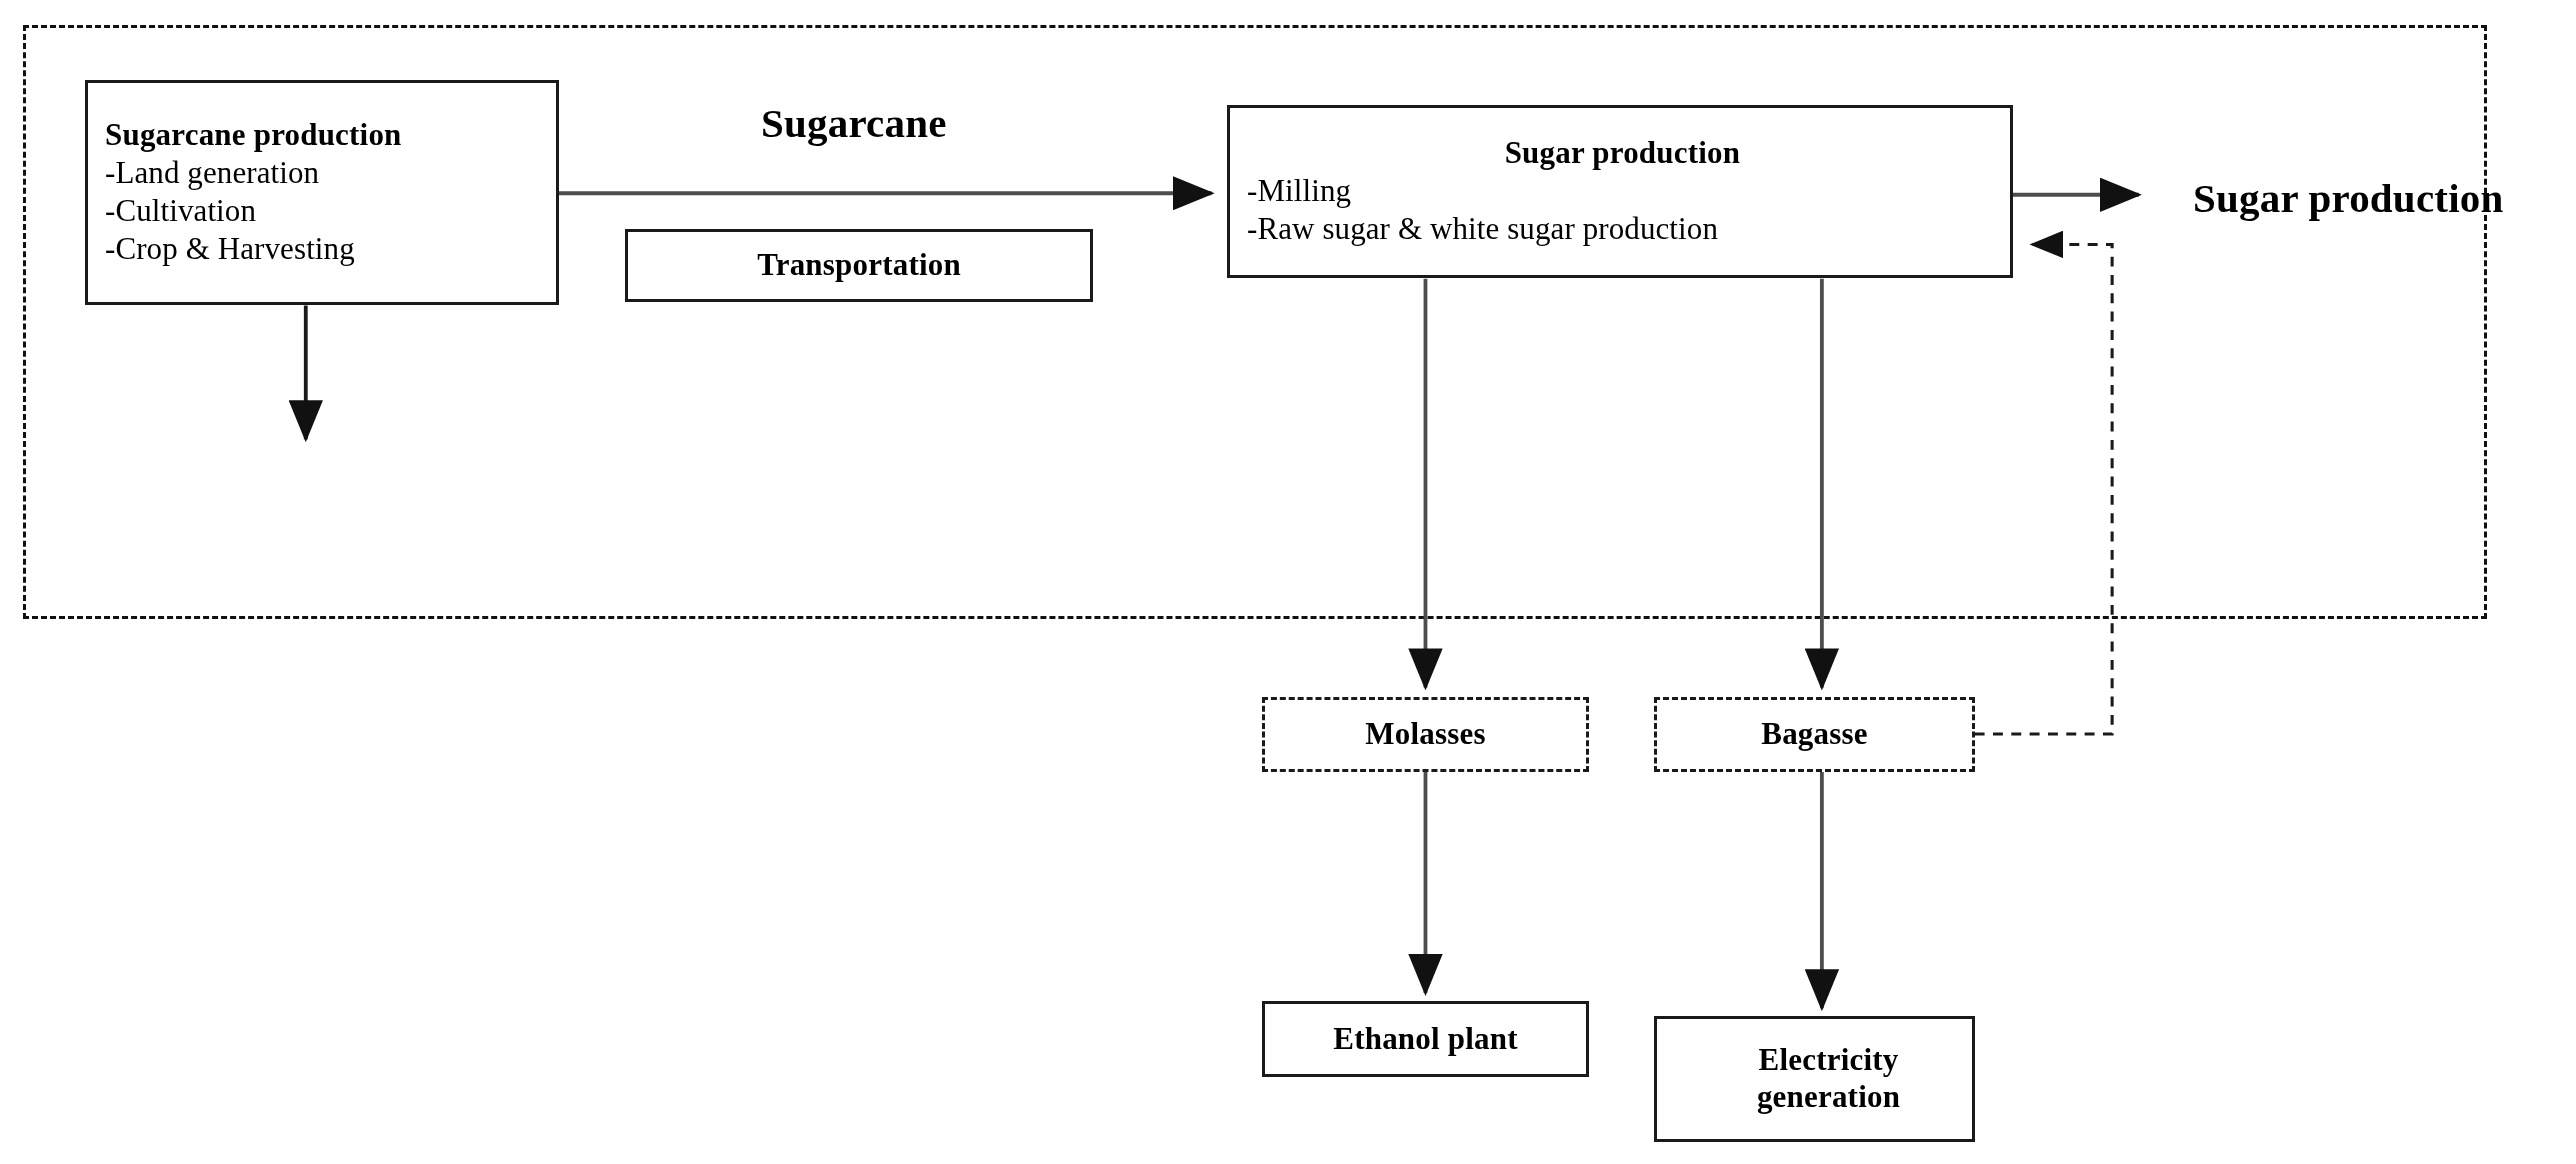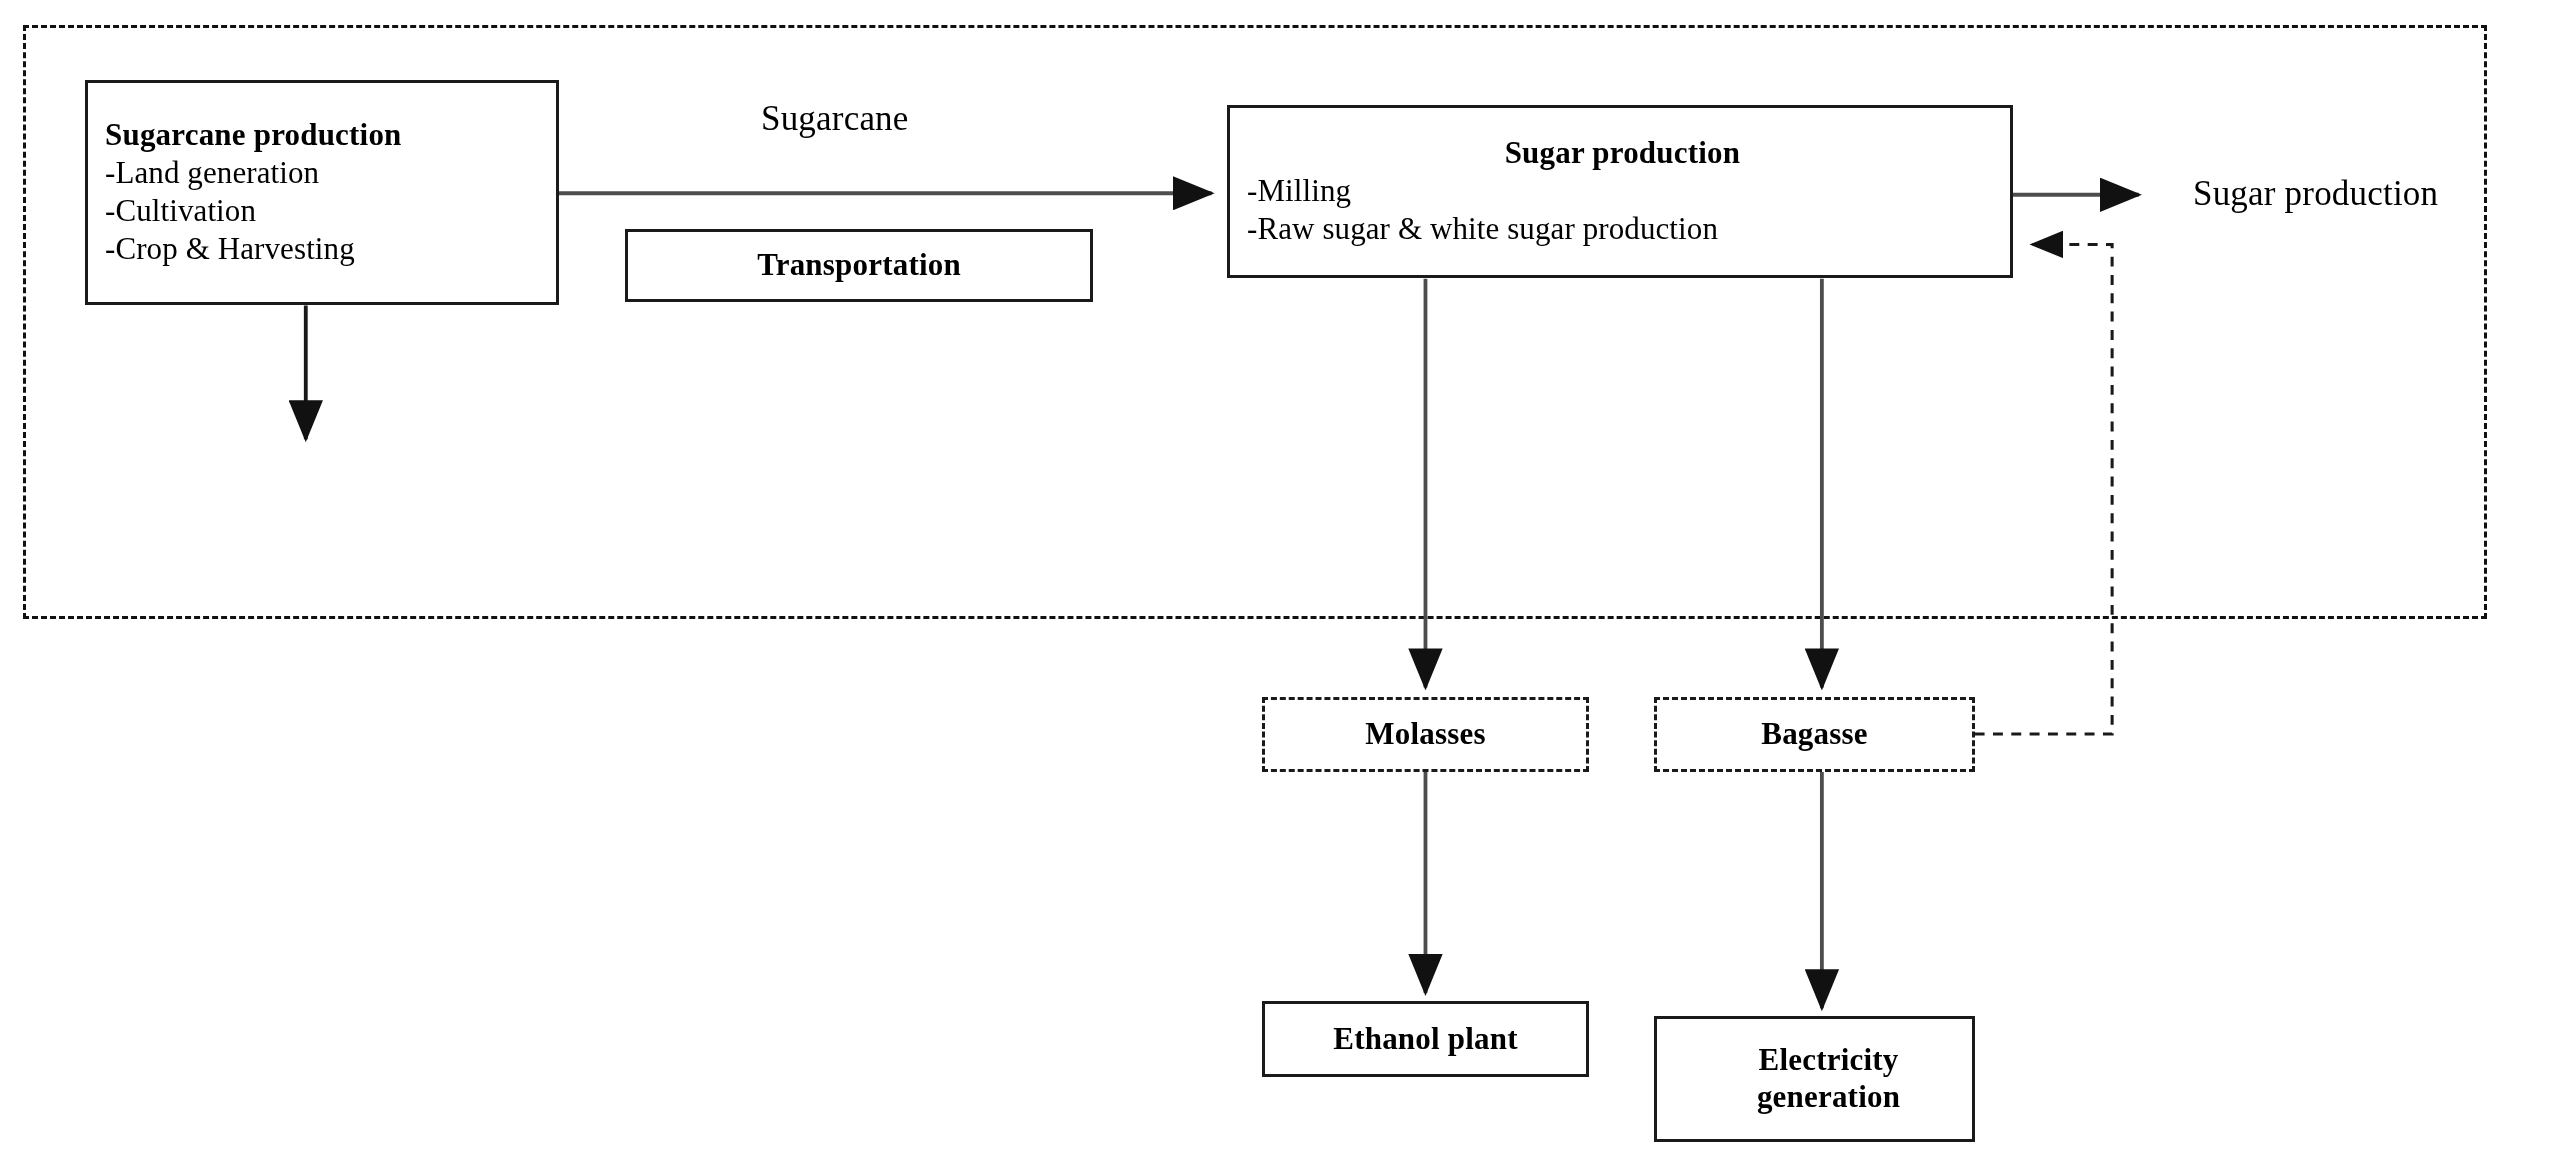--- a/index.html
+++ b/index.html
@@ -67,22 +67,22 @@
     text-align: left;
     padding-left: 17px;
   }
   .node-body.center {
     text-align: center;
   }
 
   
   .edge-label {
     position: absolute;
-    font-weight: normal;
-    font-size: 35px;
+    font-weight: bold;
+    font-size: 41px;
     color: #000000;
     white-space: nowrap;
     letter-spacing: 0.2px;
   }
 
   
   #system-boundary {
     position: absolute;
     left: 23px;
     top: 25px;

